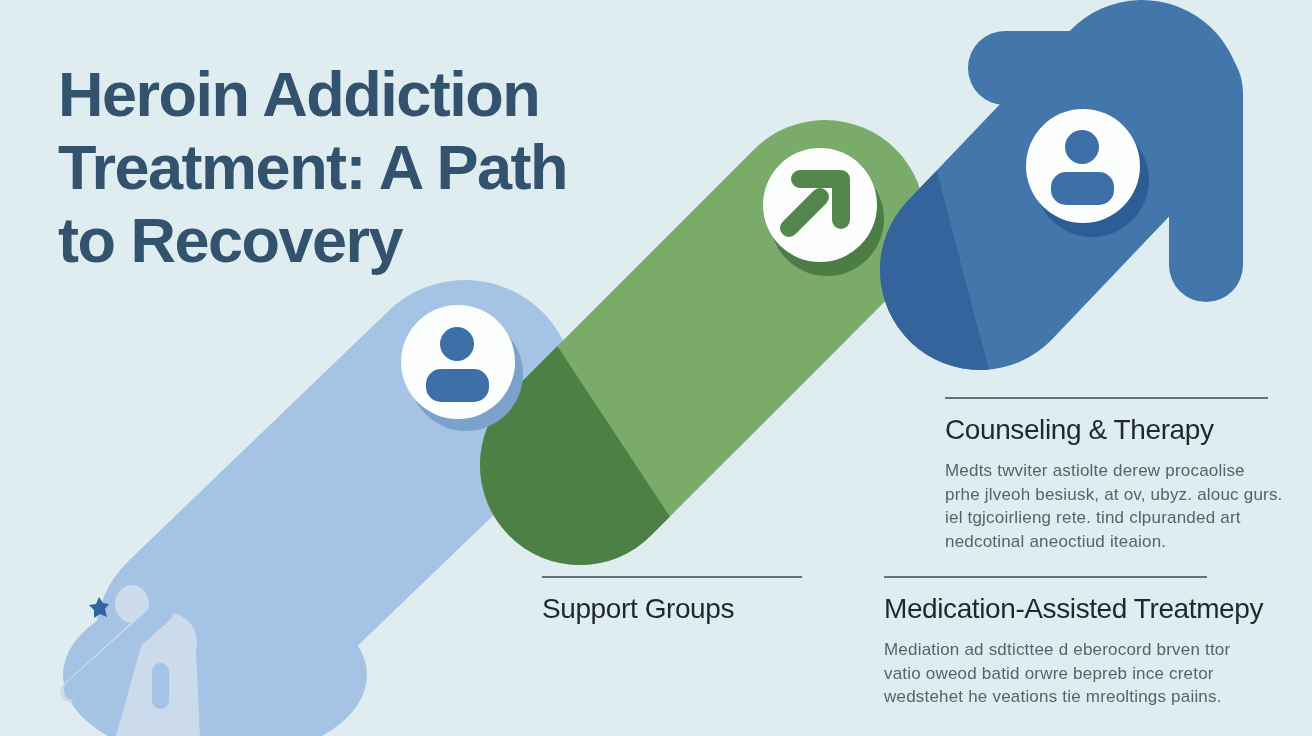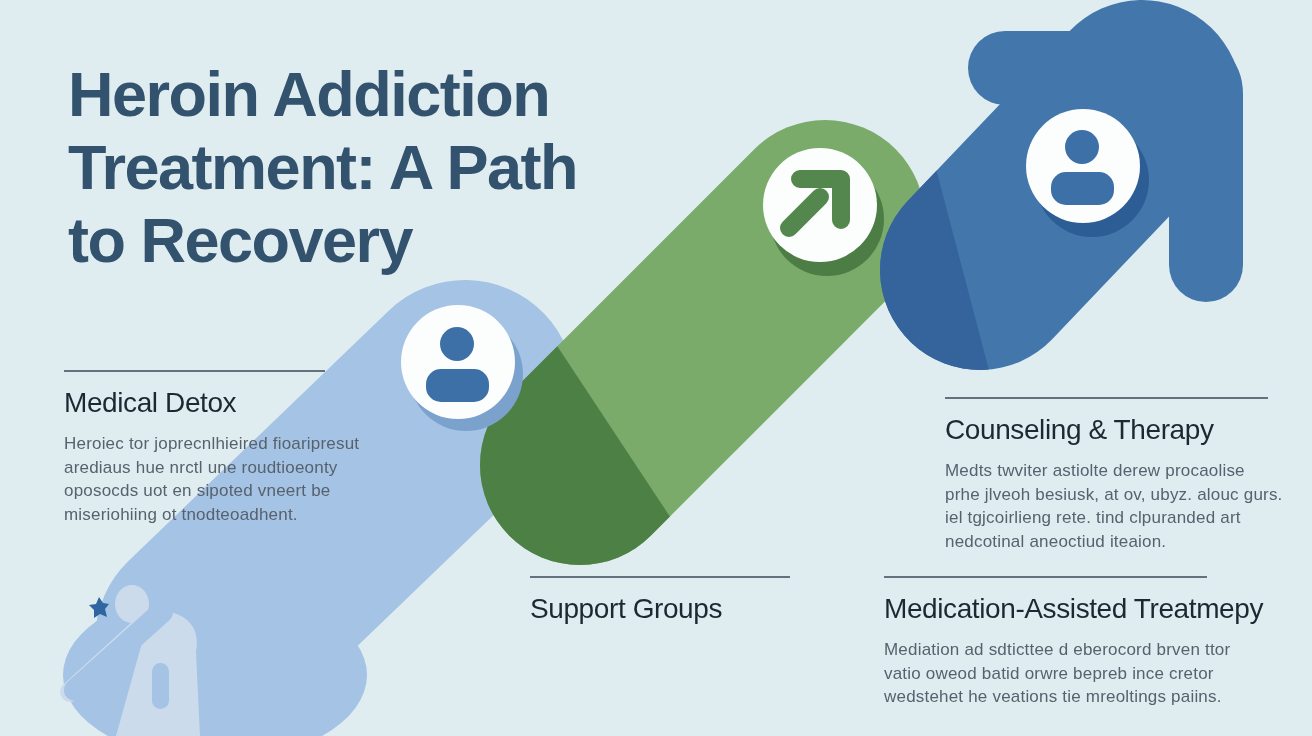--- a/index.html
+++ b/index.html
@@ -3,37 +3,37 @@
 <meta charset="utf-8">
 <style>
   html,body{margin:0;padding:0;background:#90a4ab;}
   .canvas{
     position:relative;width:1312px;height:736px;overflow:hidden;
     background:#e0edf0;
     font-family:"Liberation Sans", sans-serif;
   }
   .ribbon-svg{position:absolute;inset:0;width:1312px;height:736px;}
   .title{
-    position:absolute;left:68px;top:58px;margin:0;width:660px;
+    position:absolute;left:58px;top:58px;margin:0;width:660px;
     font-size:63px;line-height:73px;font-weight:700;letter-spacing:-1.5px;
     color:#32526e;white-space:pre-line;
   }
   .block{position:absolute;}
   .divider{height:2px;background:#66717e;margin:0 0 15px 0;}
   .block h2{
     margin:0 0 13px 0;font-size:28px;font-weight:500;letter-spacing:-0.4px;
     color:#1e2832;white-space:nowrap;
   }
   .block p{
     margin:0;font-size:17px;line-height:23.5px;letter-spacing:0.2px;
     color:#57626e;white-space:pre-line;
   }
   .blk-detox{left:64px;top:370px;width:330px;}
   .blk-detox .divider{width:261px;}
-  .blk-support{left:530px;top:576px;width:300px;}
+  .blk-support{left:542px;top:576px;width:300px;}
   .blk-support .divider{width:260px;}
   .blk-counsel{left:921px;top:397px;width:360px;margin-left:24px;}
   .blk-counsel .divider{width:323px;}
   .blk-mat{left:884px;top:576px;width:380px;}
   .blk-mat .divider{width:323px;}
 </style>
 </head>
 <body>
 
 <div class="canvas">
@@ -98,28 +98,20 @@
         <circle cx="1082" cy="147" r="17"></circle>
         <rect x="1051" y="172" width="63" height="33" rx="15"></rect>
       </g>
     </g>
   </svg>
 
   <h1 class="title">Heroin Addiction
 Treatment: A Path
 to Recovery</h1>
 
-  <section class="block blk-detox">
-    <div class="divider"></div>
-    <h2>Medical Detox</h2>
-    <p>Heroiec tor joprecnlhieired fioaripresut
-arediaus hue nrctl une roudtioeonty
-oposocds uot en sipoted vneert be
-miseriohiing ot tnodteoadhent.</p>
-  </section>
 
   <section class="block blk-support">
     <div class="divider"></div>
     <h2>Support Groups</h2>
   </section>
 
   <section class="block blk-counsel">
     <div class="divider"></div>
     <h2>Counseling &amp; Therapy</h2>
     <p>Medts twviter astiolte derew procaolise

